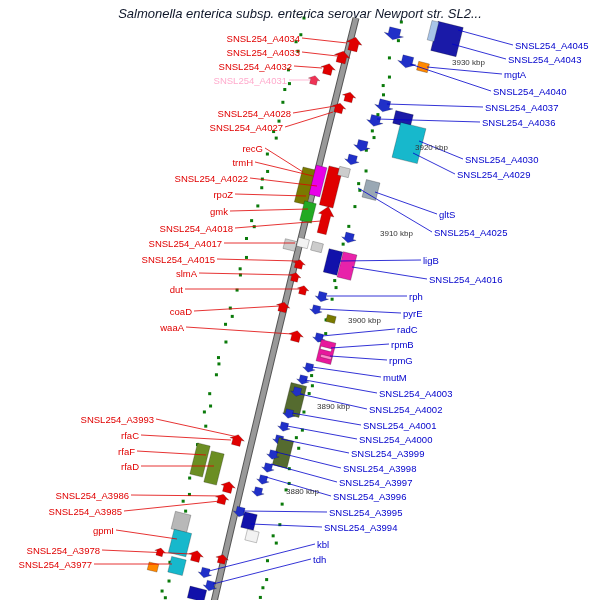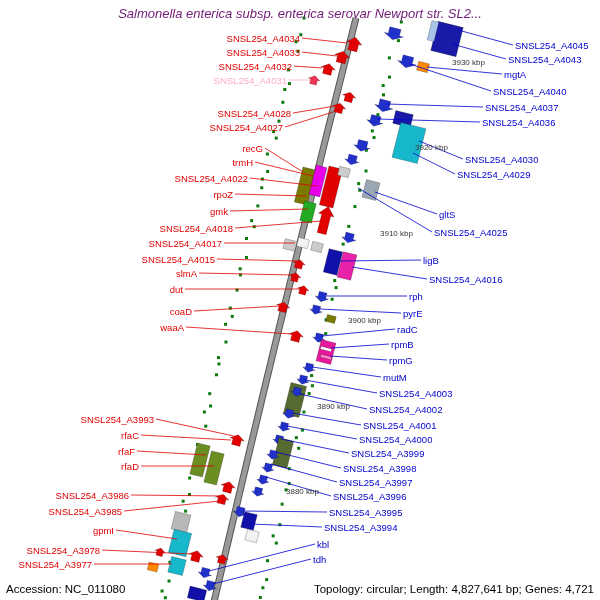--- a/index.html
+++ b/index.html
@@ -4,21 +4,21 @@
 <style>
   html,body{margin:0;padding:0;background:#fff;}
   .screen{
     position:relative;width:600px;height:600px;background:#ffffff;overflow:hidden;
     font-family:"Liberation Sans",sans-serif;
   }
   #map{position:absolute;left:0;top:0;width:600px;height:600px;}
   #map text{font-family:"Liberation Sans",sans-serif;}
   .title{
     position:absolute;top:6px;left:0;width:100%;text-align:center;
-    font-style:italic;font-size:13px;color:#701a75;
+    font-style:italic;font-size:13px;color:#0f172a;
   }
   .footer{
     position:absolute;bottom:5px;left:0;width:100%;box-sizing:border-box;
     display:flex;justify-content:space-between;padding:0 6px;
     font-size:11.5px;color:#000;
   }
 </style>
 </head>
 <body>
 
@@ -305,17 +305,13 @@
       <line x1="311" y1="559" x2="213" y2="584" stroke="#0000cc" stroke-width="0.8"></line>
       <text x="313" y="562.5" fill="#0000cc" font-size="9.5" text-anchor="start">tdh</text>
       <text x="452" y="65" fill="#333" font-size="8">3930 kbp</text>
       <text x="415" y="150" fill="#333" font-size="8">3920 kbp</text>
       <text x="380" y="236" fill="#333" font-size="8">3910 kbp</text>
       <text x="348" y="323" fill="#333" font-size="8">3900 kbp</text>
       <text x="317" y="409" fill="#333" font-size="8">3890 kbp</text>
       <text x="286" y="494" fill="#333" font-size="8">3880 kbp</text>
     </svg>
   <div class="title">Salmonella enterica subsp. enterica serovar Newport str. SL2...</div>
-  <div class="footer">
-    <span>Accession: NC_011080</span>
-    <span>Topology: circular; Length: 4,827,641 bp; Genes: 4,721</span>
-  </div>
 </div>
 
 </body></html>

